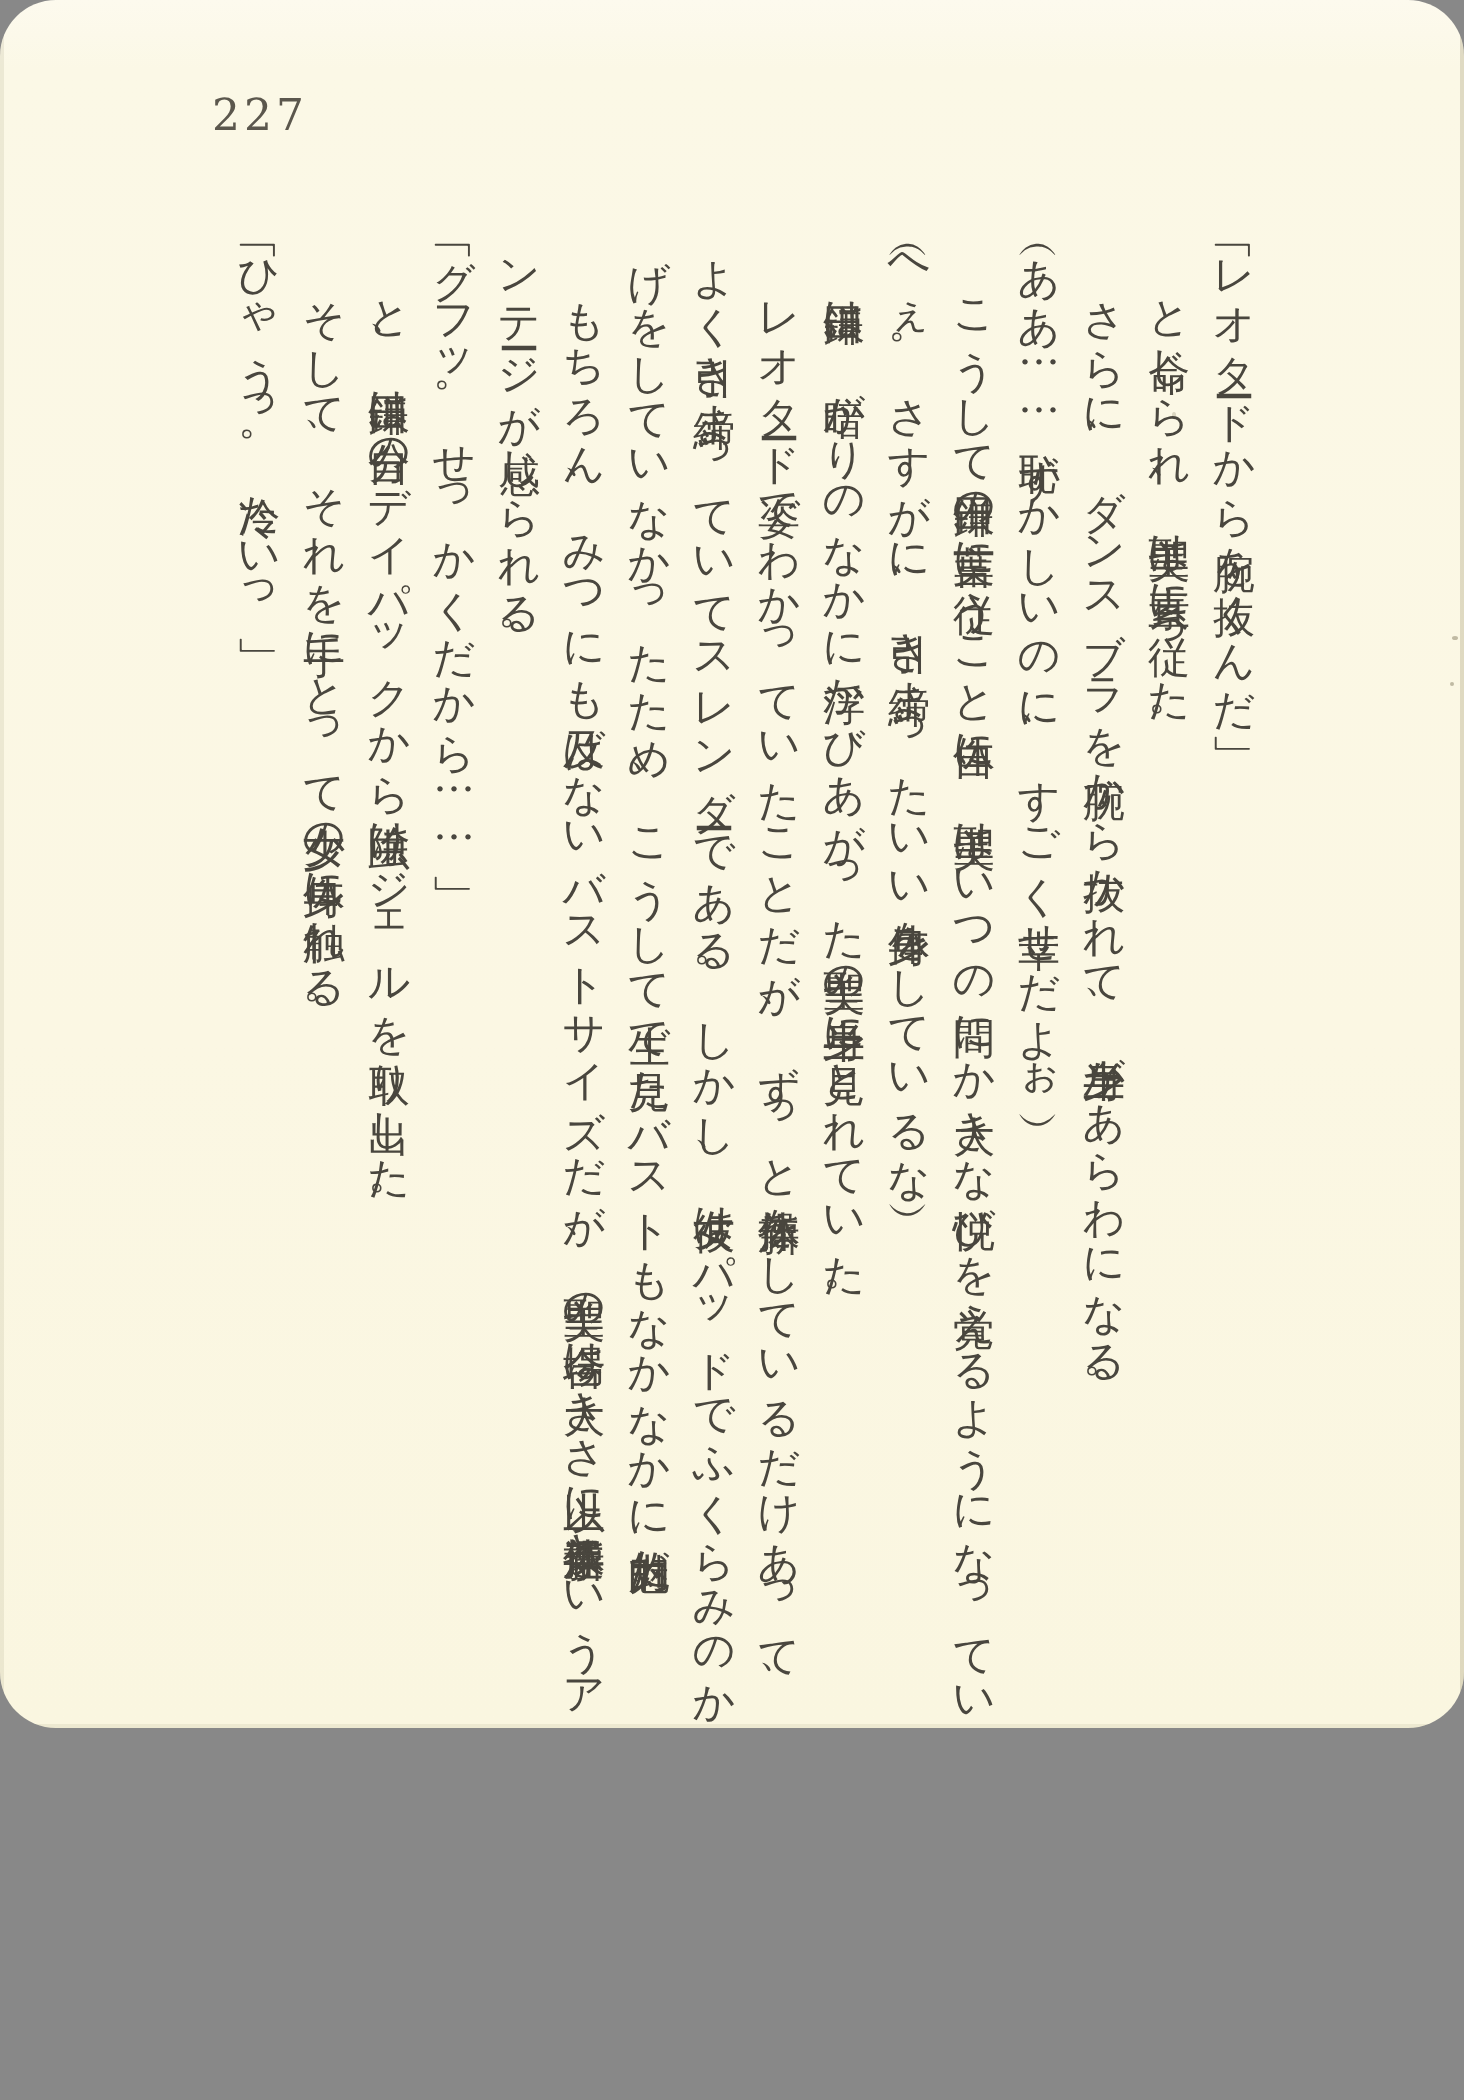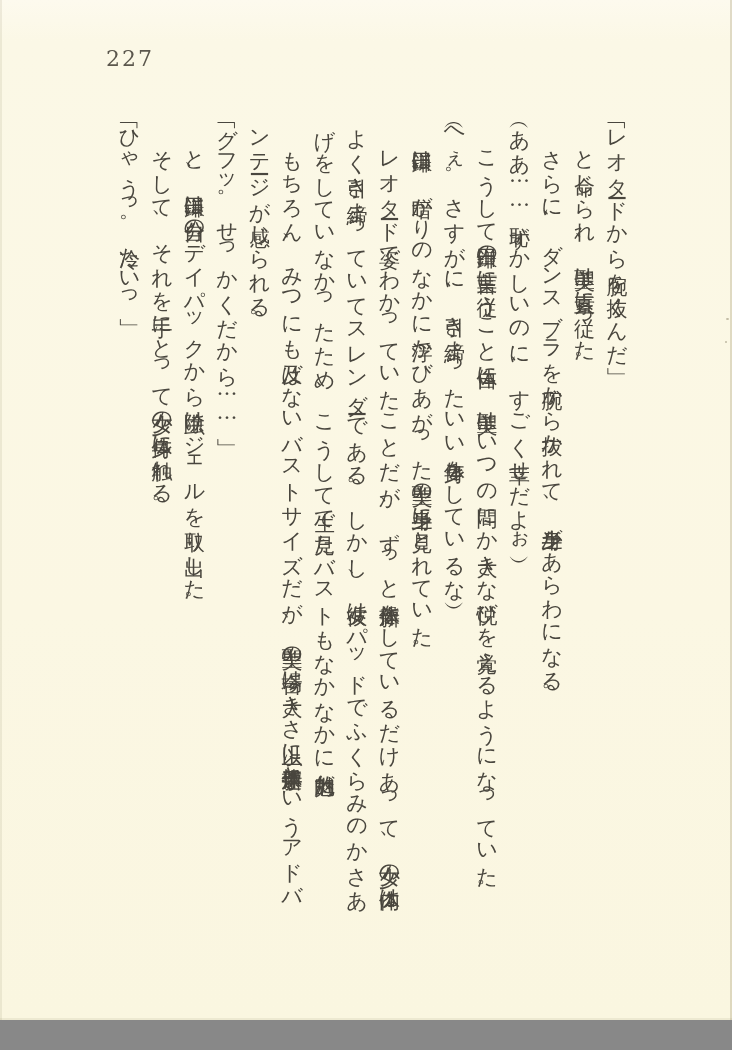--- a/index.html
+++ b/index.html
@@ -3,26 +3,27 @@
 <meta charset="utf-8">
 <style>
   html, body {
     margin: 0;
     padding: 0;
     background: #888;
   }
   .page {
     position: relative;
     width: 732px;
-    height: 1020px;
+    height: 864px;
     margin: 0 auto;
     overflow: hidden;
     background:
       linear-gradient(180deg, #fdfaee 0%, #fbf8e6 4%, #fbf7e3 60%, #faf6e0 100%);
     font-family: "DejaVu Serif", "Liberation Serif", serif;
+    border-radius: 28px;
   }
   .page-number {
     position: absolute;
     top: 46px;
     left: 106px;
     font-size: 22px;
     letter-spacing: 2px;
     color: #5b574d;
   }
   .text-block {

